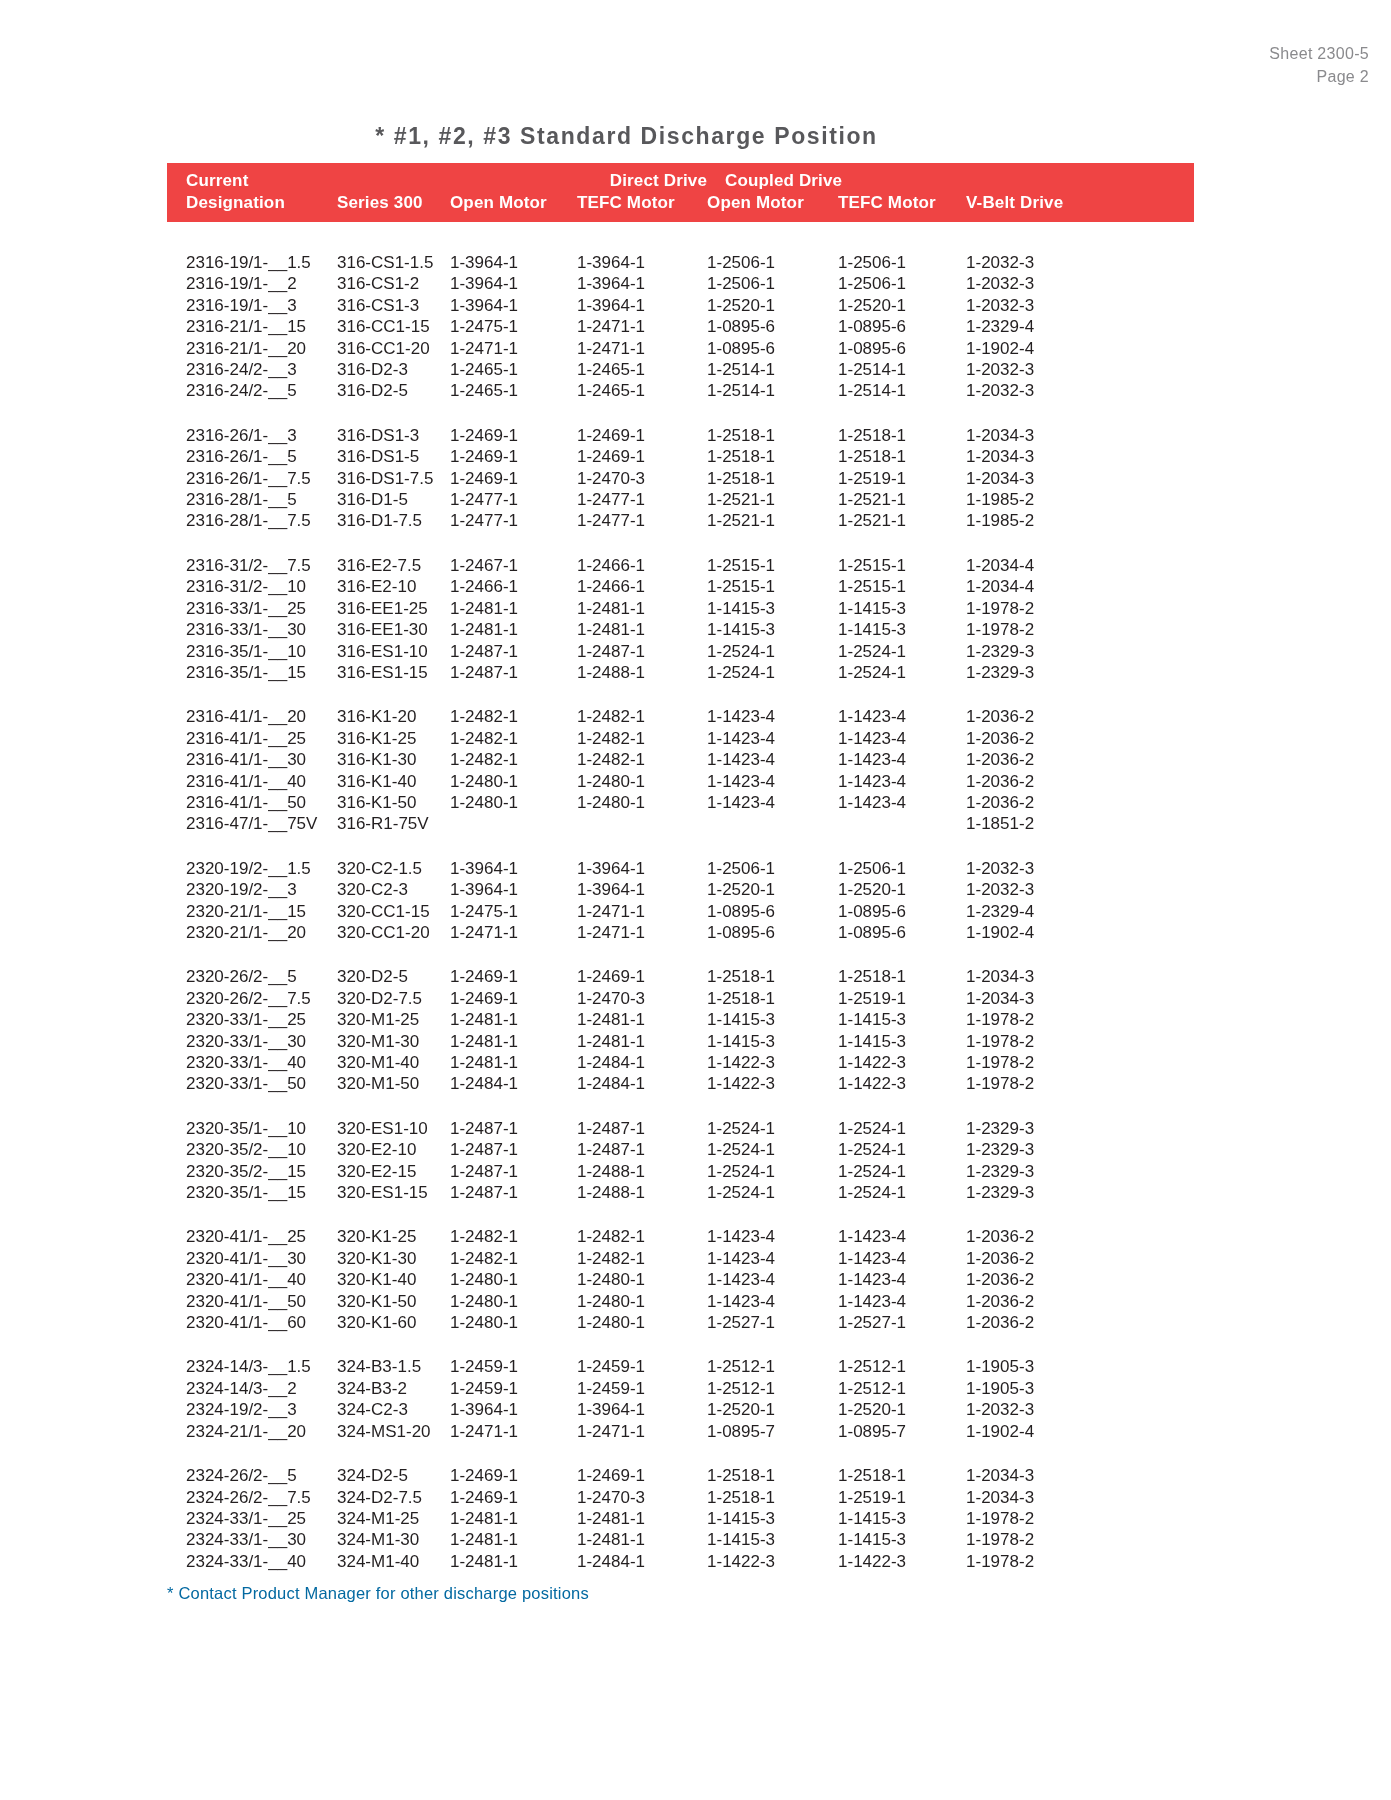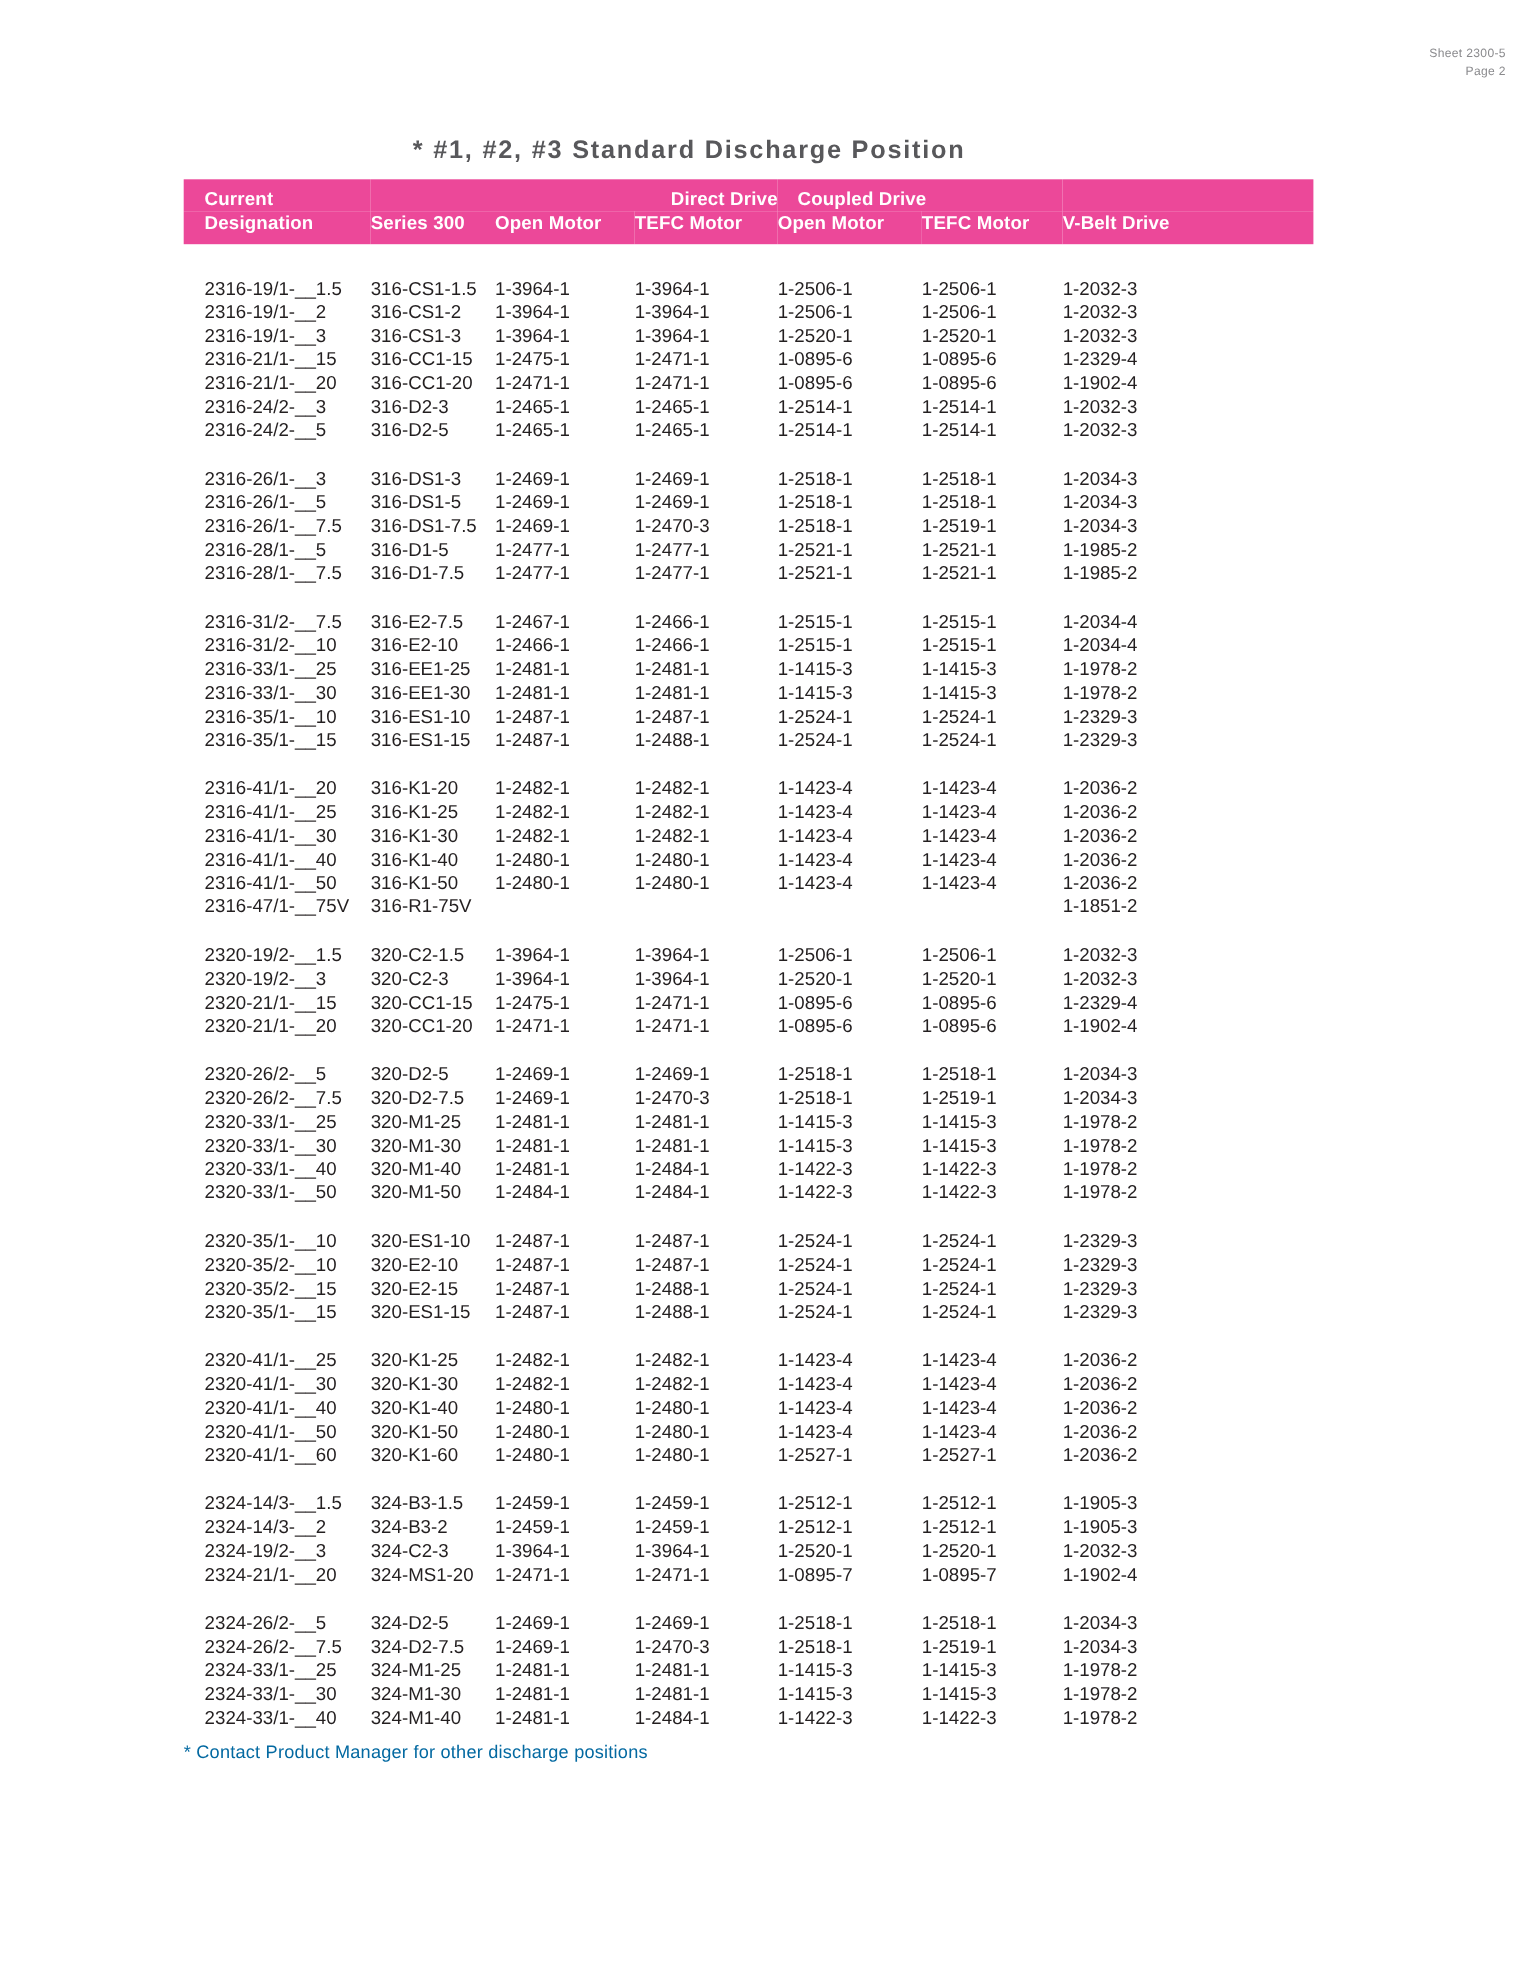--- a/index.html
+++ b/index.html
@@ -15,21 +15,21 @@
     position: relative;
     overflow: hidden;
   }
 
   
   .sheet-meta {
     position: absolute;
     top: 42px;
     right: 22px;
     text-align: right;
-    font-size: 11px;
+    font-size: 16px;
     line-height: 1.45;
     color: #8a8a8d;
     letter-spacing: 0.3px;
   }
   .sheet-meta div { white-space: nowrap; }
 
   
   .doc-title {
     position: absolute;
     top: 123px;
@@ -62,21 +62,21 @@
   col.c0 { width: 170px; }
   col.c1 { width: 113px; }
   col.c2 { width: 127px; }
   col.c3 { width: 130px; }
   col.c4 { width: 131px; }
   col.c5 { width: 128px; }
   col.c6 { width: 124px; }
   col.c7 { width: 104px; }
 
   
-  thead tr { background: #ec4899; }
+  thead tr { background: #ef4444; }
   thead th {
     color: #ffffff;
     font-size: 17px;
     font-weight: bold;
     text-align: left;
     padding: 0;
     letter-spacing: 0.15px;
     white-space: nowrap;
   }
   thead tr.group-row th { height: 28px; vertical-align: bottom; padding-bottom: 1px; }

